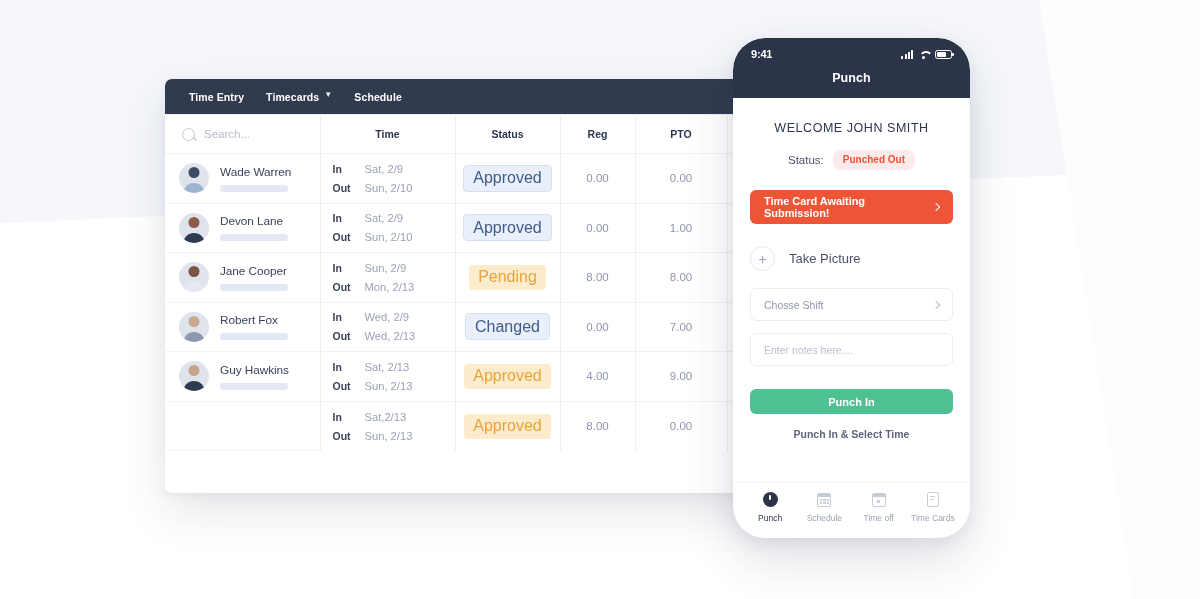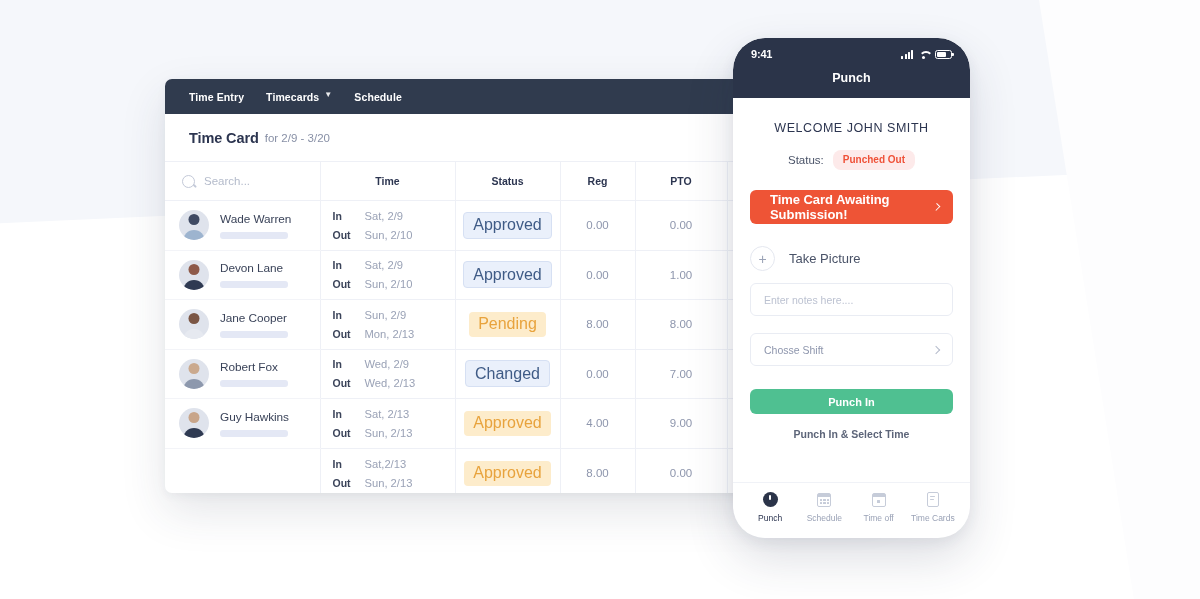--- a/index.html
+++ b/index.html
@@ -280,21 +280,21 @@
 
   .alert-bar {
     margin-top: 20px;
     background: #ee5436;
     border-radius: 6px;
     height: 34px;
     display: flex; align-items: center;
     padding: 0 14px;
     color: #fff;
   }
-  .alert-text { font-size: 13px; font-weight: bold; letter-spacing: -0.05px; margin-left: 6px; }
+  .alert-text { font-size: 11px; font-weight: bold; letter-spacing: -0.05px; }
   .chev {
     margin-left: auto; width: 6px; height: 6px;
     border-right: 1.6px solid currentColor;
     border-top: 1.6px solid currentColor;
     transform: rotate(45deg);
   }
 
   .take-pic { display: flex; align-items: center; gap: 14px; margin-top: 22px; }
   .plus-circle {
     width: 25px; height: 25px; border-radius: 50%;
@@ -390,25 +390,20 @@
       </div>
       <div class="nav-item">
         <span>Timecards</span>
         <span class="nav-caret">▼</span>
       </div>
       <div class="nav-item">
         <span>Schedule</span>
       </div>
     </div>
 
-    <div class="card-titlebar">
-      <span class="card-title-strong">Time Card</span>
-      <span class="card-title-sub">for 2/9 - 3/20</span>
-      <button class="add-new-btn">Add New</button>
-    </div>
 
     <table class="tc-table">
       <colgroup>
         <col class="c-name">
           <col class="c-time">
           <col class="c-stat">
         <col class="c-reg">
           <col class="c-pto">
           <col class="c-extra">
       </colgroup>
@@ -634,27 +629,27 @@
       <div class="alert-bar">
         <span class="alert-text">Time Card Awaiting Submission!</span>
         <span class="chev"></span>
       </div>
 
       <div class="take-pic">
         <span class="plus-circle">+</span>
         <span class="take-pic-label">Take Picture</span>
       </div>
 
-      <div class="field notes">
-        <span class="field-ph">Enter notes here....</span>
-      </div>
-
       <div class="field">
         <span class="field-val">Chosse Shift</span>
         <span class="chev"></span>
+      </div>
+
+      <div class="field notes">
+        <span class="field-ph">Enter notes here....</span>
       </div>
 
       <button class="punch-btn">Punch In</button>
 
       <div class="punch-sub">Punch In &amp; Select Time</div>
 
     </div>
 
     <div class="tabbar" id="tabbar">
         <div class="tab active">

